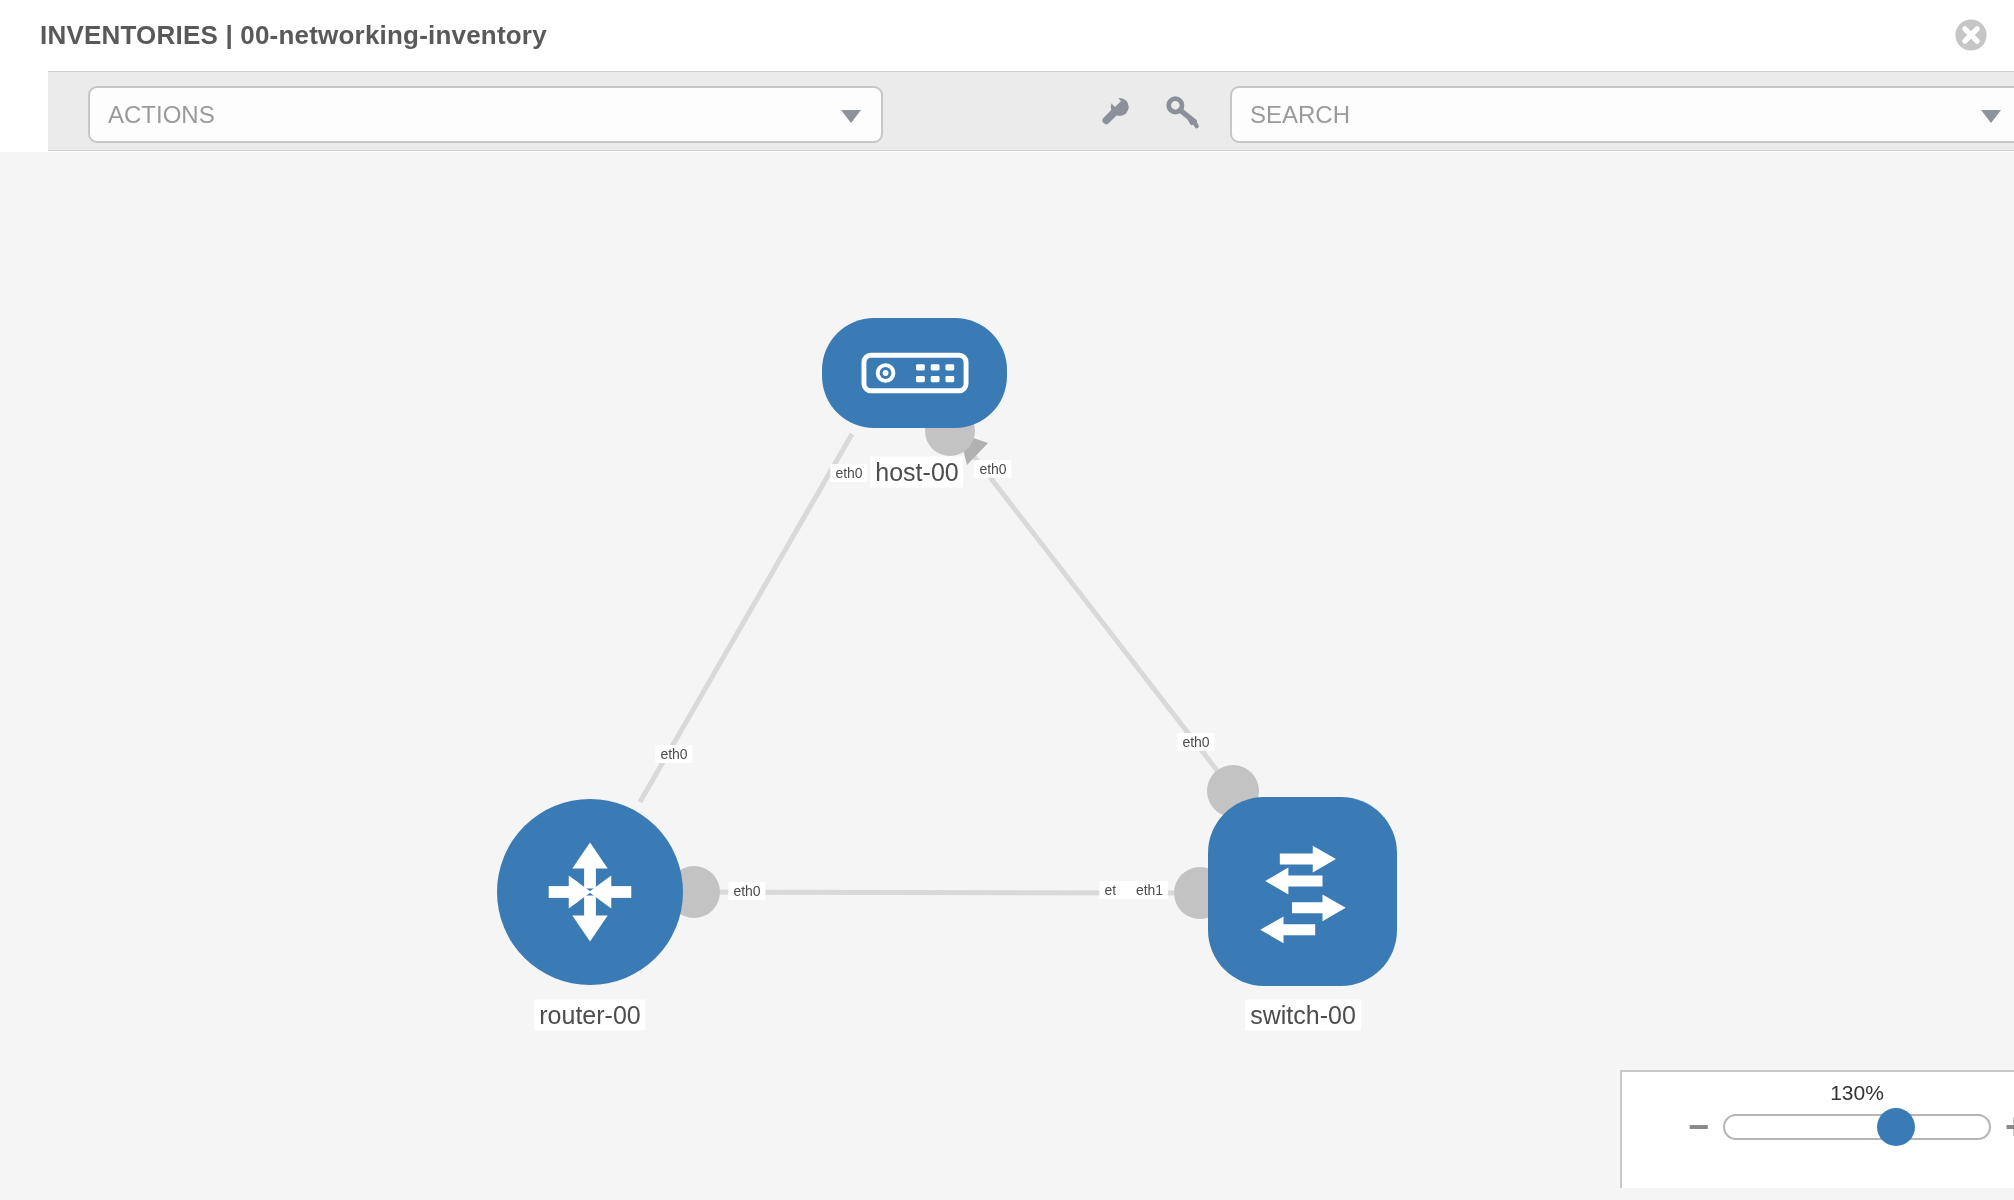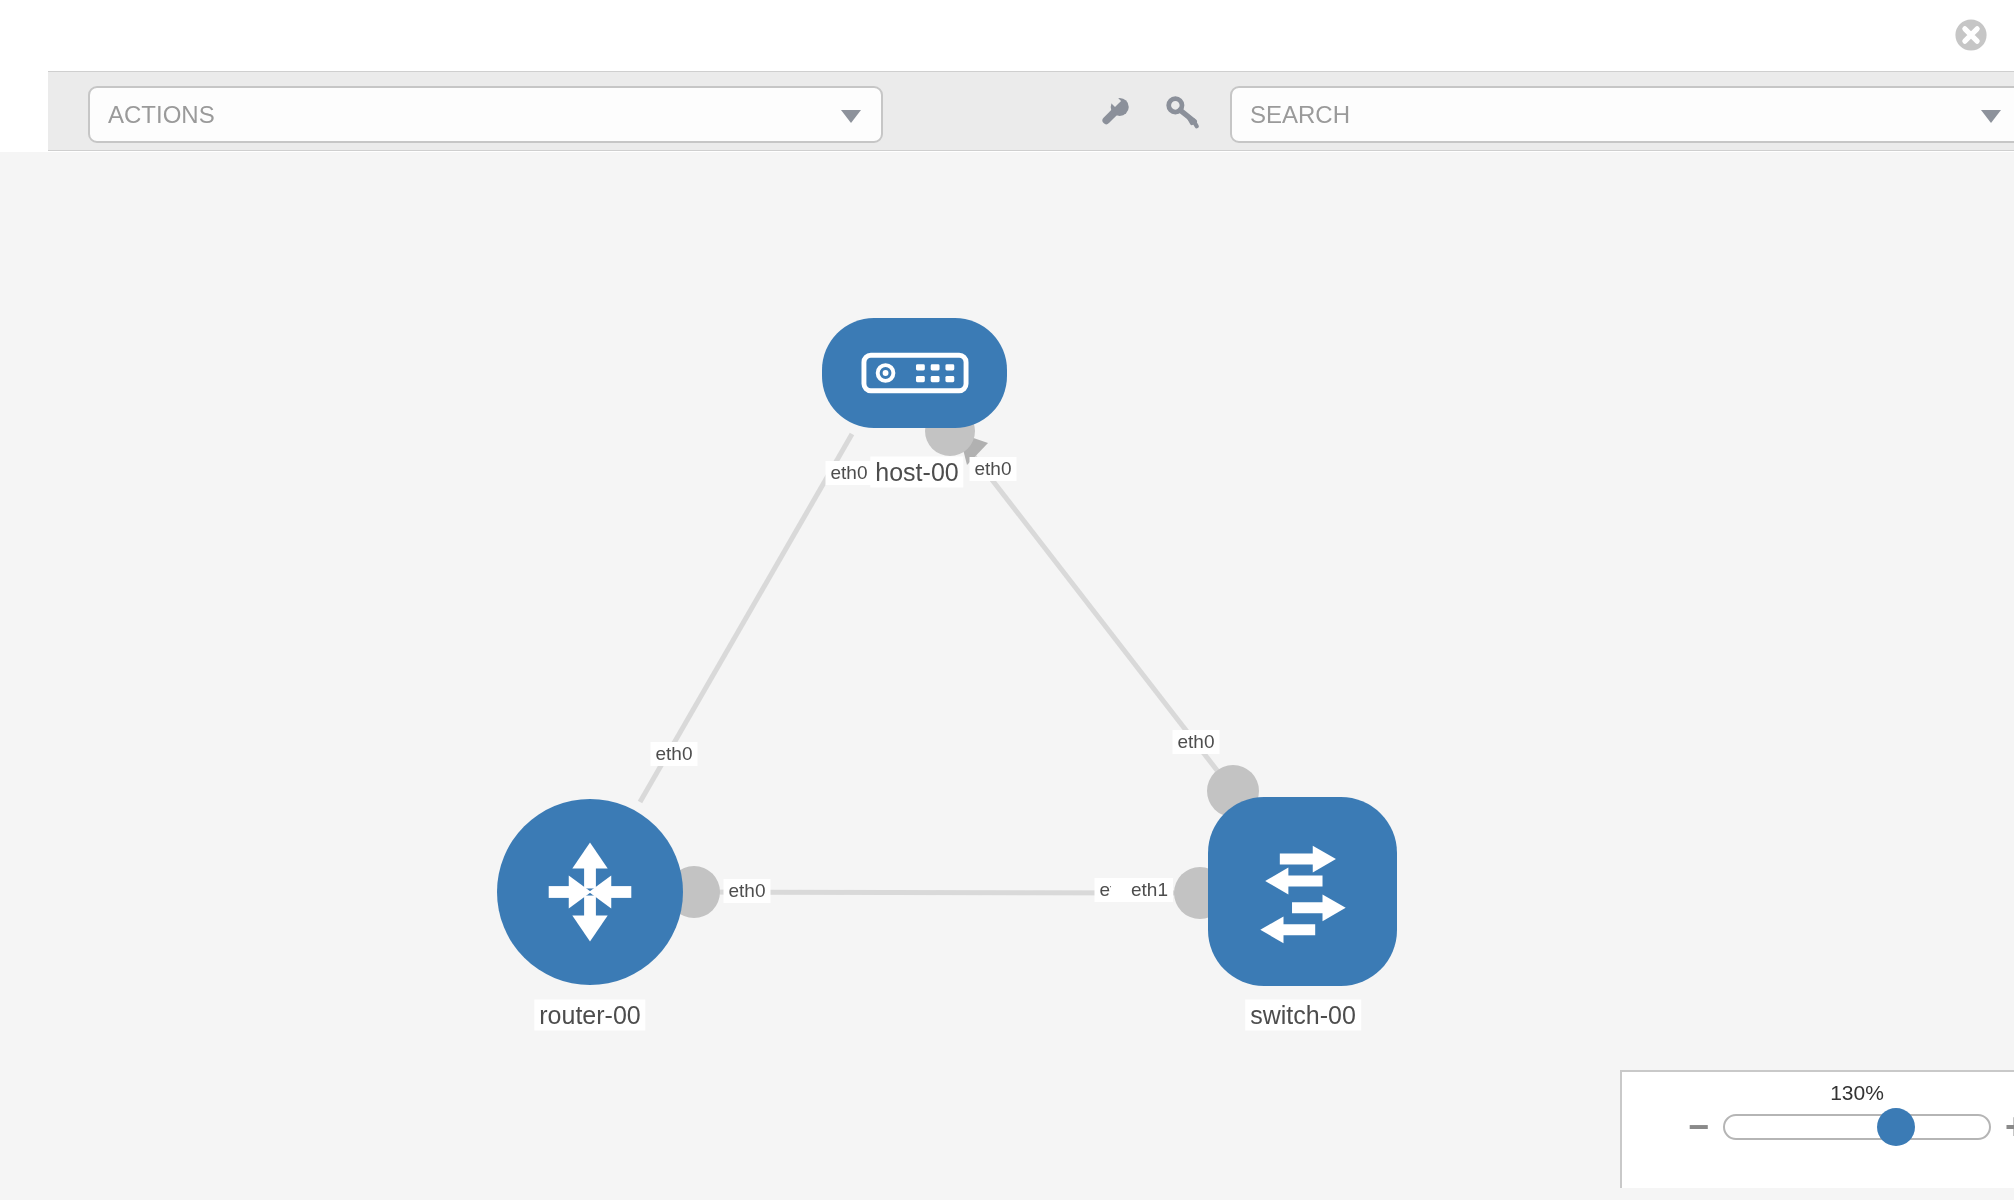--- a/index.html
+++ b/index.html
@@ -35,40 +35,41 @@
 
   .node { position:absolute; background:#3b7bb5; z-index:2; display:flex;
           align-items:center; justify-content:center; cursor:pointer; }
   .node-host { left:822px; top:166px; width:185px; height:110px; border-radius:52px; }
   .node-router { left:497px; top:647px; width:186px; height:186px; border-radius:50%; }
   .node-switch { left:1208px; top:645px; width:189px; height:189px; border-radius:56px; }
 
   .chip { position:absolute; transform:translate(-50%,-50%); background:#ffffff;
           color:#4d4d4d; white-space:nowrap; z-index:3; padding:1px 5px; }
   .chip.name { font-size:25px; }
-  .chip.iface { font-size:19px; }
+  .chip.iface { font-size:14px; }
   .chip.front { z-index:4; }
 
   
   .zoom-panel { position:absolute; left:1620px; top:918px; width:472px; height:118px;
                 background:#ffffff; border-top:2px solid #c9c9c9; border-left:2px solid #c9c9c9; z-index:5; }
   .zoom-level { text-align:center; margin-top:9px; font-size:21px; color:#333; }
   .zoom-row { display:flex; align-items:center; justify-content:center; margin-top:4px; }
   .zoom-minus, .zoom-plus { font-size:36px; font-weight:700; color:#8a8a8a; line-height:36px; cursor:pointer; }
   .zoom-track { position:relative; width:268px; height:26px; border:2px solid #b5b5b5;
                 border-radius:14px; background:#fff; margin:0 14px; cursor:pointer; }
   .zoom-thumb { position:absolute; left:152px; top:-8px; width:38px; height:38px;
                 border-radius:50%; background:#3b7bb5; cursor:grab; }
 </style>
 </head>
 <body>
 
 <div class="page">
 
   <div class="header">
+    <div class="page-title">INVENTORIES | 00-networking-inventory</div>
     <div class="close-btn">
       <svg viewBox="0 0 36 36" width="34" height="34">
         <circle cx="18" cy="18" r="16.5" fill="#c6c6c6"></circle>
         <path d="M11.5 11.5 L24.5 24.5 M24.5 11.5 L11.5 24.5" stroke="#ffffff" stroke-width="5.5" stroke-linecap="round"></path>
       </svg>
     </div>
   </div>
 
   <div class="toolbar">
     <div class="select-box select-actions">

